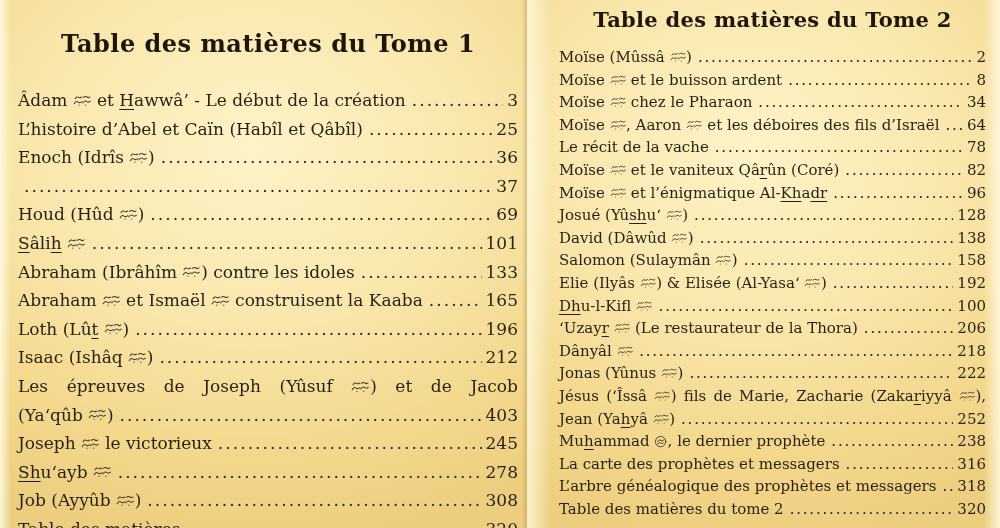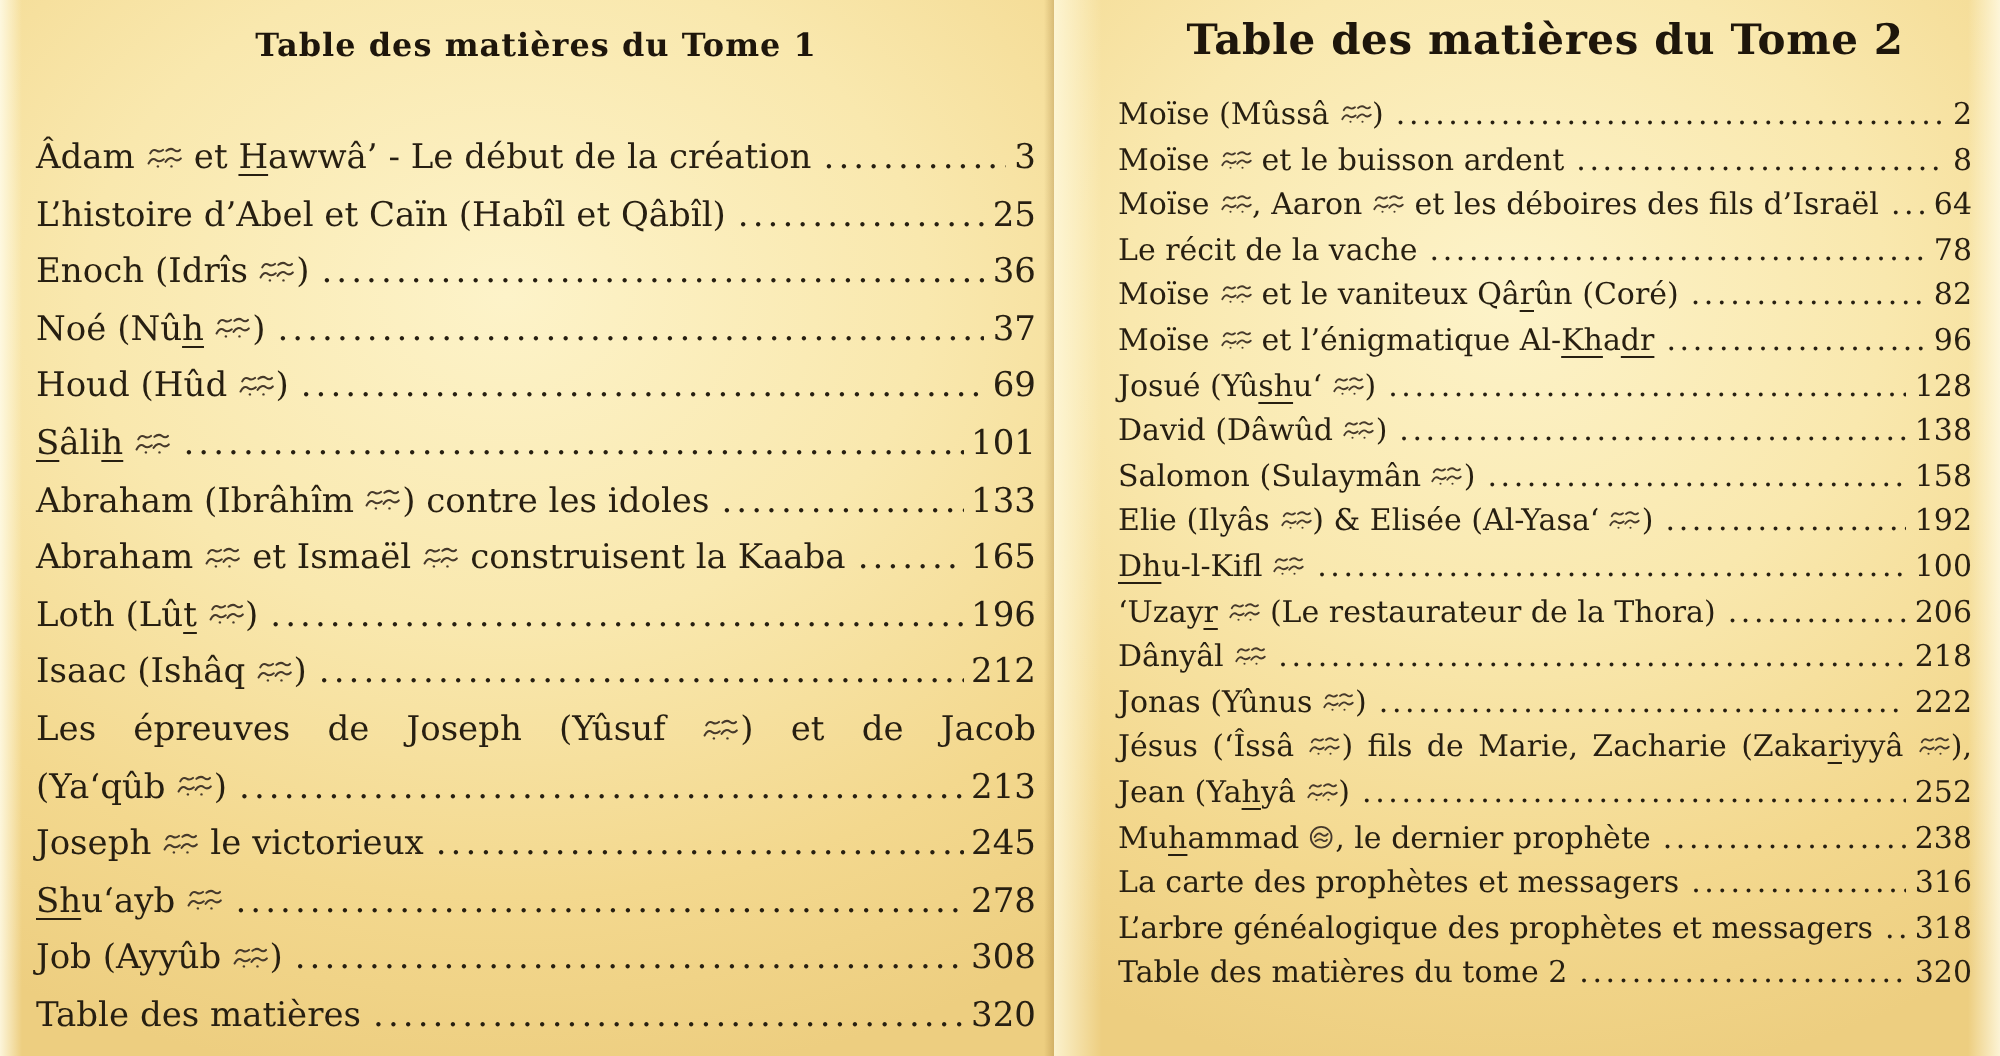--- a/index.html
+++ b/index.html
@@ -25,21 +25,21 @@
 
   .edge { position: absolute; top: 0; height: 100%; pointer-events: none; }
   .edge.l-out { left: 0;     width: 11px; background: linear-gradient(90deg,  rgba(255,252,234,.85), rgba(255,252,234,0)); }
   .edge.seam  { left: 522px; width: 5px;  background: linear-gradient(90deg,  rgba(0,0,0,0), rgba(148,108,40,.30)); }
   .edge.r-in  { left: 527px; width: 24px; background: linear-gradient(90deg,  rgba(255,250,224,.8),  rgba(255,250,224,0)); }
   .edge.r-out { right: 0;    width: 16px; background: linear-gradient(270deg, rgba(255,250,228,.85), rgba(255,250,228,0)); }
 
   .toc-title {
     margin: 0; text-align: center; font-weight: bold; color: #1e160b;
   }
-  .left  .toc-title { font-size: 16px; line-height: 30px; letter-spacing: .5px; margin-top: 0; }
+  .left  .toc-title { font-size: 24px; line-height: 30px; letter-spacing: .5px; margin-top: 21px; }
   .right .toc-title { font-size: 21px; line-height: 28px; letter-spacing: .3px; }
 
   .left  .toc-list { margin-top: 27px; line-height: 28.6px; }
   .right .toc-list { margin-top: 12px; line-height: 22.6px; }
 
   .row { display: flex; align-items: flex-start; }
   .t   { white-space: nowrap; }
   .leader {
     flex: 1; min-width: 8px; overflow: hidden;
     white-space: nowrap; margin: 0 4px 0 6px;
@@ -97,28 +97,20 @@
                   <path d="M11.5 9.5 Q14 6 16.5 8 Q18.5 9.5 20.5 7.5"></path>
                   <circle cx="7" cy="12.2" r="0.7" fill="#46392a" stroke="none"></circle>
                   <circle cx="15" cy="12.2" r="0.7" fill="#46392a" stroke="none"></circle>
                 </svg></span>)</span>
             <span class="leader"></span>
             <span class="pg">36</span>
           </div>
         </div>
         <div>
           <div class="row">
-            <span class="t">Noé (Nû<span class="u">h</span> <span class="hon as"><svg viewBox="0 0 22 14" fill="none" stroke="#46392a" stroke-width="1.2" stroke-linecap="round">
-                  <path d="M2.5 4.5 Q4 1.5 6.5 3 Q8 4 10 2.5"></path>
-                  <path d="M12 3 Q14.5 1 16.5 2.5 Q18.5 4 20 2.5"></path>
-                  <path d="M1.5 10.5 Q3.5 6.5 6 8.5 Q8 10 10.5 8"></path>
-                  <path d="M11.5 9.5 Q14 6 16.5 8 Q18.5 9.5 20.5 7.5"></path>
-                  <circle cx="7" cy="12.2" r="0.7" fill="#46392a" stroke="none"></circle>
-                  <circle cx="15" cy="12.2" r="0.7" fill="#46392a" stroke="none"></circle>
-                </svg></span>)</span>
             <span class="leader"></span>
             <span class="pg">37</span>
           </div>
         </div>
         <div>
           <div class="row">
             <span class="t">Houd (Hûd <span class="hon as"><svg viewBox="0 0 22 14" fill="none" stroke="#46392a" stroke-width="1.2" stroke-linecap="round">
                   <path d="M2.5 4.5 Q4 1.5 6.5 3 Q8 4 10 2.5"></path>
                   <path d="M12 3 Q14.5 1 16.5 2.5 Q18.5 4 20 2.5"></path>
                   <path d="M1.5 10.5 Q3.5 6.5 6 8.5 Q8 10 10.5 8"></path>
@@ -219,21 +211,21 @@
           <div class="row">
             <span class="t">(Ya‘qûb <span class="hon as"><svg viewBox="0 0 22 14" fill="none" stroke="#46392a" stroke-width="1.2" stroke-linecap="round">
                   <path d="M2.5 4.5 Q4 1.5 6.5 3 Q8 4 10 2.5"></path>
                   <path d="M12 3 Q14.5 1 16.5 2.5 Q18.5 4 20 2.5"></path>
                   <path d="M1.5 10.5 Q3.5 6.5 6 8.5 Q8 10 10.5 8"></path>
                   <path d="M11.5 9.5 Q14 6 16.5 8 Q18.5 9.5 20.5 7.5"></path>
                   <circle cx="7" cy="12.2" r="0.7" fill="#46392a" stroke="none"></circle>
                   <circle cx="15" cy="12.2" r="0.7" fill="#46392a" stroke="none"></circle>
                 </svg></span>)</span>
             <span class="leader"></span>
-            <span class="pg">213</span>
+            <span class="pg">403</span>
           </div>
         </div>
         <div>
           <div class="row">
             <span class="t">Joseph <span class="hon as"><svg viewBox="0 0 22 14" fill="none" stroke="#46392a" stroke-width="1.2" stroke-linecap="round">
                   <path d="M2.5 4.5 Q4 1.5 6.5 3 Q8 4 10 2.5"></path>
                   <path d="M12 3 Q14.5 1 16.5 2.5 Q18.5 4 20 2.5"></path>
                   <path d="M1.5 10.5 Q3.5 6.5 6 8.5 Q8 10 10.5 8"></path>
                   <path d="M11.5 9.5 Q14 6 16.5 8 Q18.5 9.5 20.5 7.5"></path>
                   <circle cx="7" cy="12.2" r="0.7" fill="#46392a" stroke="none"></circle>
@@ -303,20 +295,34 @@
             <span class="t">Moïse <span class="hon as"><svg viewBox="0 0 22 14" fill="none" stroke="#46392a" stroke-width="1.2" stroke-linecap="round">
                   <path d="M2.5 4.5 Q4 1.5 6.5 3 Q8 4 10 2.5"></path>
                   <path d="M12 3 Q14.5 1 16.5 2.5 Q18.5 4 20 2.5"></path>
                   <path d="M1.5 10.5 Q3.5 6.5 6 8.5 Q8 10 10.5 8"></path>
                   <path d="M11.5 9.5 Q14 6 16.5 8 Q18.5 9.5 20.5 7.5"></path>
                   <circle cx="7" cy="12.2" r="0.7" fill="#46392a" stroke="none"></circle>
                   <circle cx="15" cy="12.2" r="0.7" fill="#46392a" stroke="none"></circle>
                 </svg></span> et le buisson ardent</span>
             <span class="leader"></span>
             <span class="pg">8</span>
+          </div>
+        </div>
+        <div>
+          <div class="row">
+            <span class="t">Moïse <span class="hon as"><svg viewBox="0 0 22 14" fill="none" stroke="#46392a" stroke-width="1.2" stroke-linecap="round">
+                  <path d="M2.5 4.5 Q4 1.5 6.5 3 Q8 4 10 2.5"></path>
+                  <path d="M12 3 Q14.5 1 16.5 2.5 Q18.5 4 20 2.5"></path>
+                  <path d="M1.5 10.5 Q3.5 6.5 6 8.5 Q8 10 10.5 8"></path>
+                  <path d="M11.5 9.5 Q14 6 16.5 8 Q18.5 9.5 20.5 7.5"></path>
+                  <circle cx="7" cy="12.2" r="0.7" fill="#46392a" stroke="none"></circle>
+                  <circle cx="15" cy="12.2" r="0.7" fill="#46392a" stroke="none"></circle>
+                </svg></span> chez le Pharaon</span>
+            <span class="leader"></span>
+            <span class="pg">34</span>
           </div>
         </div>
         <div>
           <div class="row">
             <span class="t">Moïse <span class="hon as"><svg viewBox="0 0 22 14" fill="none" stroke="#46392a" stroke-width="1.2" stroke-linecap="round">
                   <path d="M2.5 4.5 Q4 1.5 6.5 3 Q8 4 10 2.5"></path>
                   <path d="M12 3 Q14.5 1 16.5 2.5 Q18.5 4 20 2.5"></path>
                   <path d="M1.5 10.5 Q3.5 6.5 6 8.5 Q8 10 10.5 8"></path>
                   <path d="M11.5 9.5 Q14 6 16.5 8 Q18.5 9.5 20.5 7.5"></path>
                   <circle cx="7" cy="12.2" r="0.7" fill="#46392a" stroke="none"></circle>

